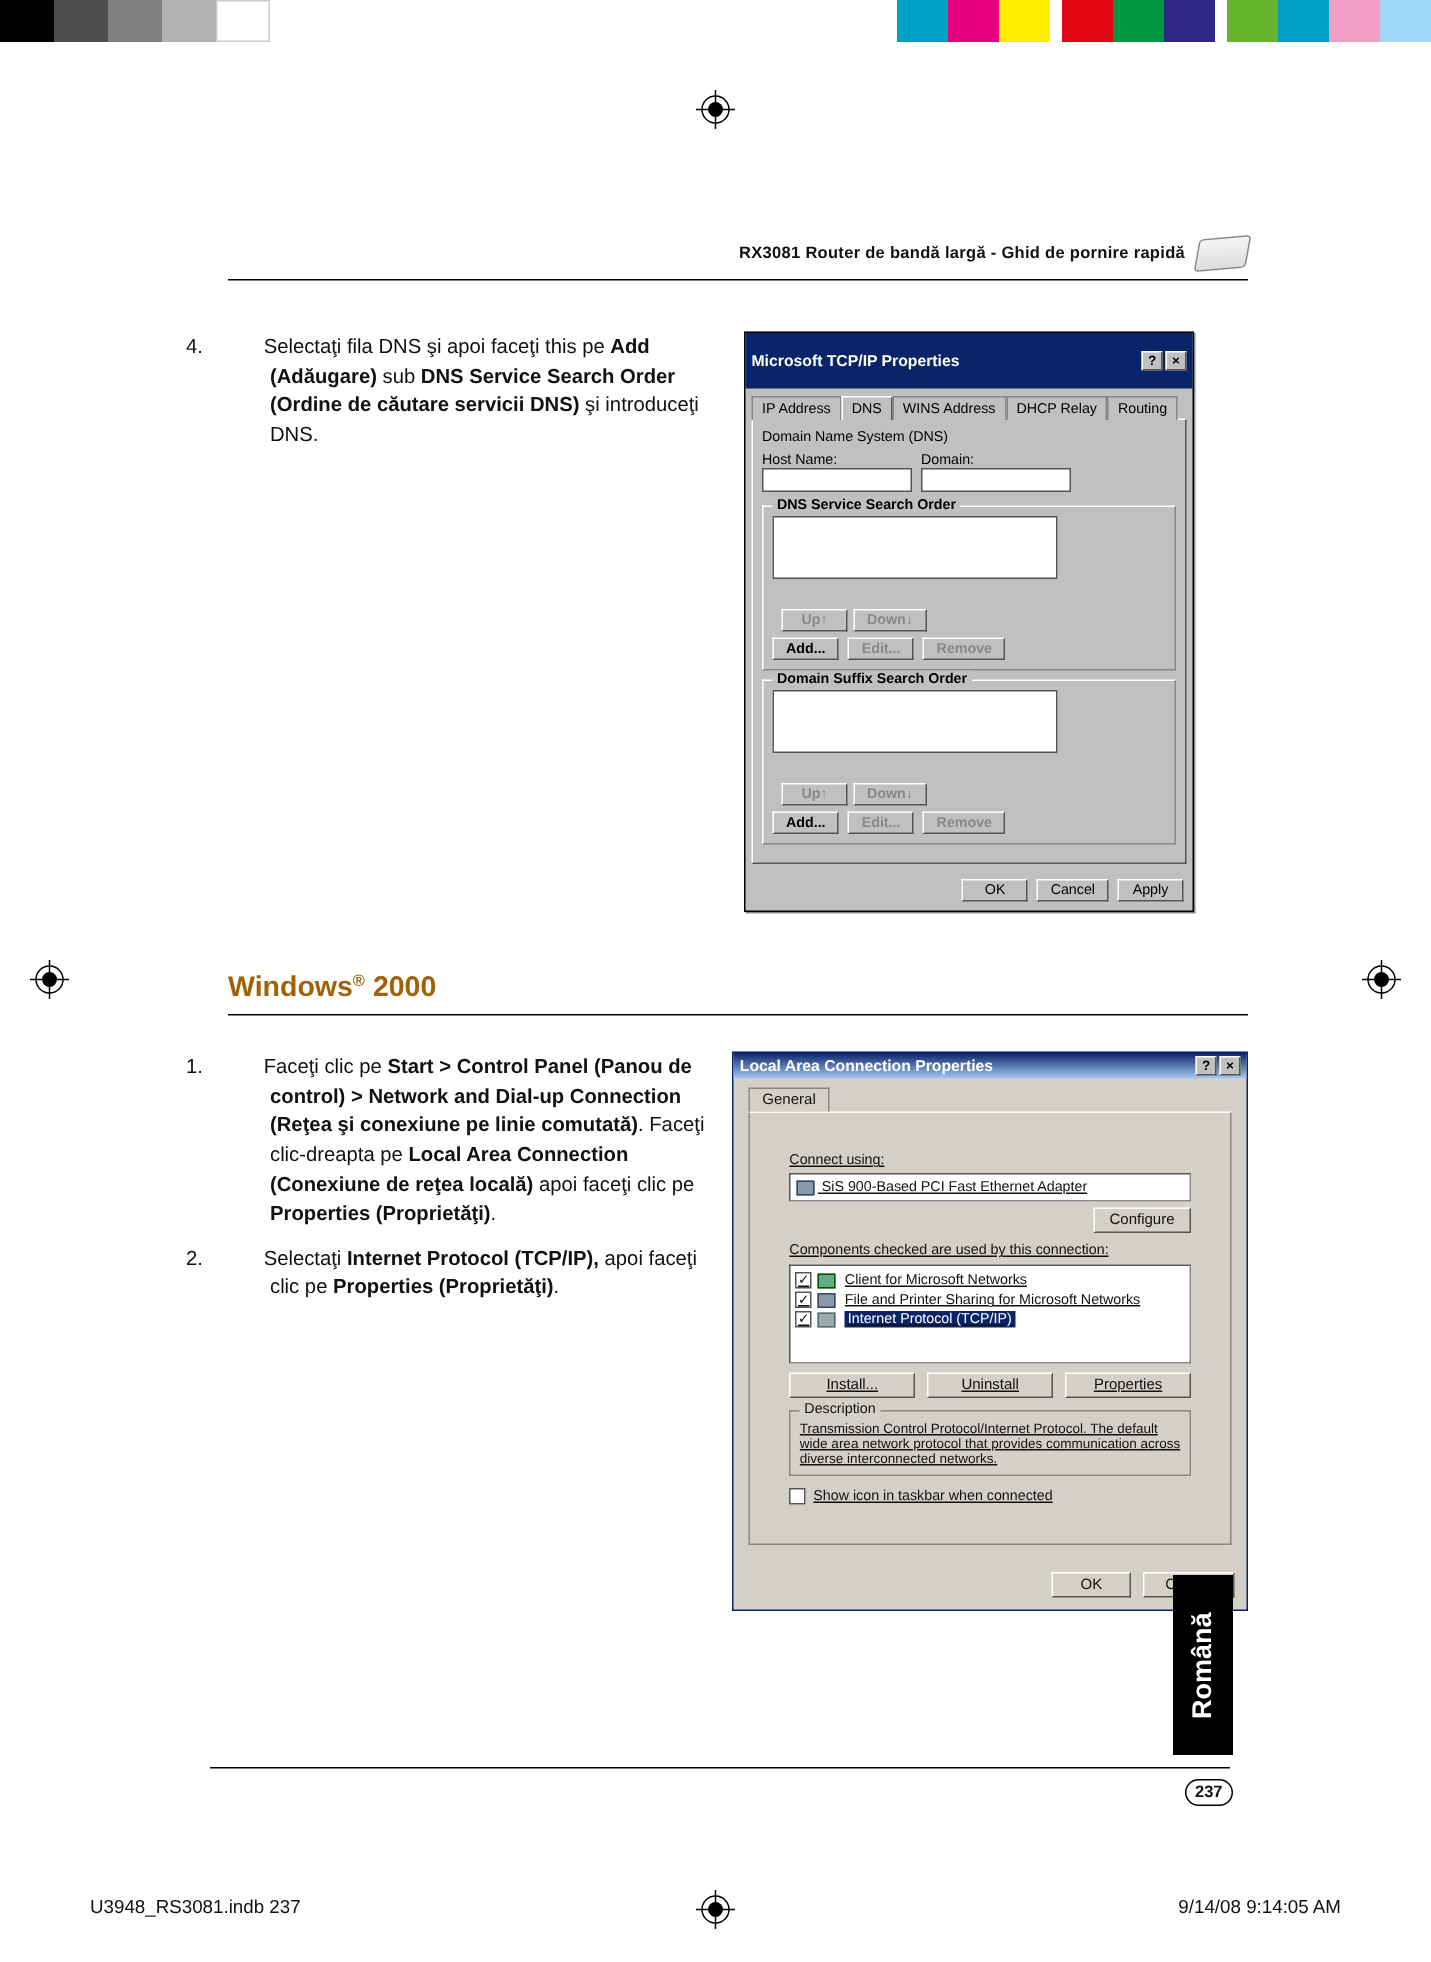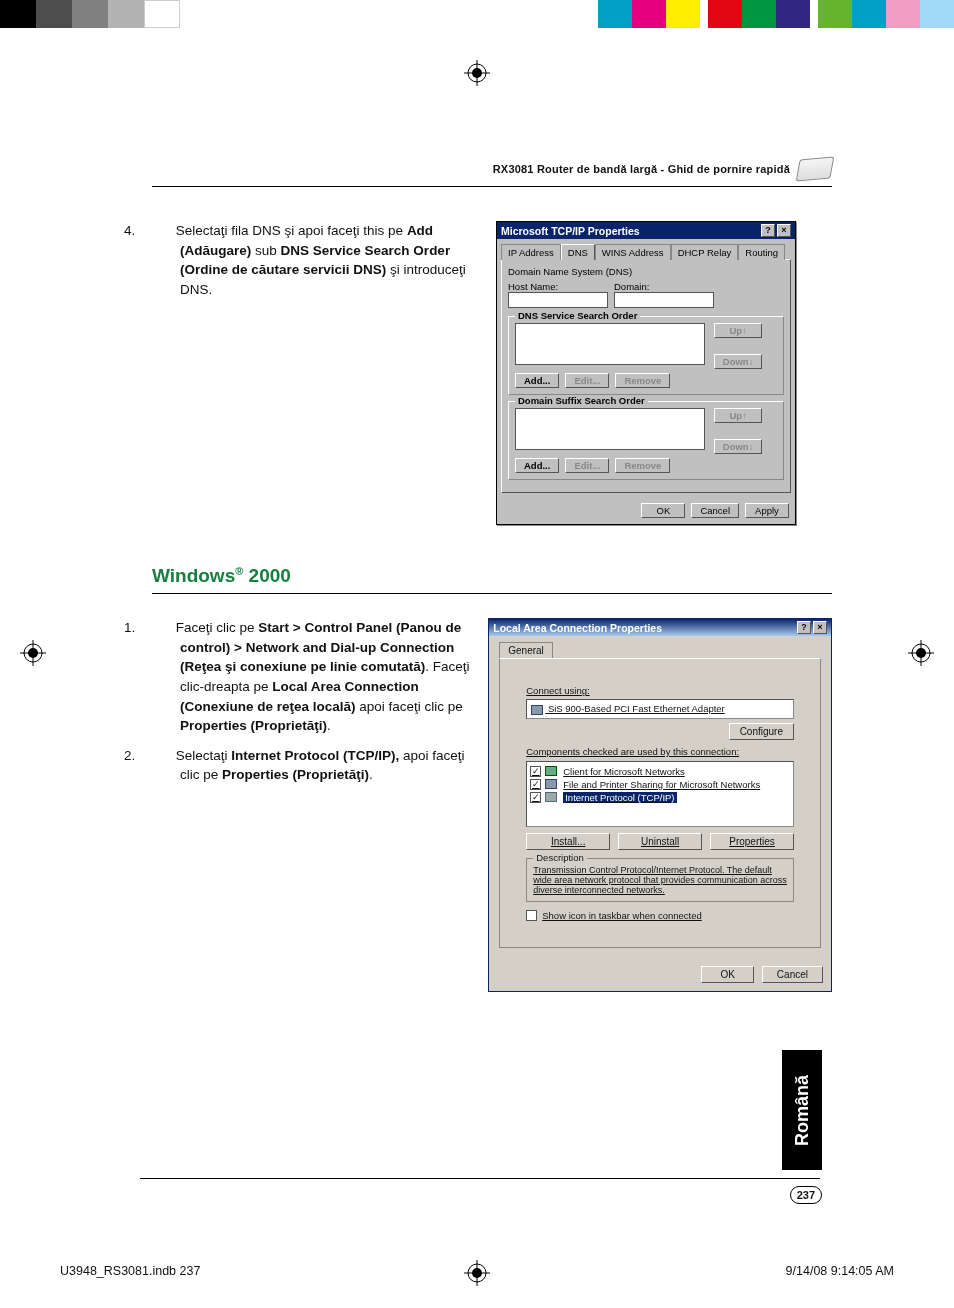--- a/index.html
+++ b/index.html
@@ -16,39 +16,39 @@
   .runhead-text { font-size: 11px; font-weight: bold; letter-spacing: 0.2px; margin-right: 8px; }
   .router-ico { width: 34px; height: 22px; border: 1px solid #888; transform: skewX(-15deg) rotate(-5deg); background: linear-gradient(#f5f5f5,#ddd); border-radius: 3px; }
   
   .row { display: flex; gap: 14px; margin-top: 34px; }
   .txtcol { width: 330px; font-size: 13.5px; line-height: 1.45; font-family: Arial, sans-serif; }
   .txtcol .num { display: inline-block; width: 20px; }
   .txtcol p { margin-left: 28px; text-indent: -28px; }
   .b { font-weight: bold; }
   
   .dlg { width: 300px; font-family: Tahoma, Arial, sans-serif; font-size: 10px; color: #000; background: #c0c0c0; border: 1px solid #000; box-shadow: 1px 1px 0 #888; }
-  .titlebar { background: linear-gradient(#0a246a,#0a246a); color: #fff; font-size: 10.5px; font-weight: bold; padding: 2px 4px; display: flex; justify-content: space-between; align-items: center; }
+  .titlebar { background: linear-gradient(#0a246a,#0a246a); color: #fff; font-size: 10.5px; font-weight: bold; padding: 12px 4px; display: flex; justify-content: space-between; align-items: center; }
   .tbtns { display: flex; gap: 2px; }
   .tbtn { width: 14px; height: 13px; background: #c0c0c0; border: 1px solid #fff; border-right-color:#555; border-bottom-color:#555; font-size: 9px; text-align: center; line-height: 11px; color:#000; }
   .tabs { display: flex; padding: 4px 4px 0 4px; gap: 0; font-size: 9.5px; }
   .tab { padding: 2px 6px; background: #c0c0c0; border: 1px solid #888; border-bottom: none; position: relative; top: 1px; }
   .tab.active { background: #c0c0c0; border-color:#fff #555 #c0c0c0 #fff; font-weight: normal; z-index: 2; }
   .tabpane { margin: 0 4px 4px 4px; border: 1px solid #fff; border-right-color:#555; border-bottom-color:#555; background:#c0c0c0; padding: 6px; }
   .grp { border: 1px solid #888; border-top-color:#fff; border-left-color:#fff; margin: 6px 0; padding: 6px; position: relative; font-weight: bold; }
   .grp-title { position: absolute; top: -7px; left: 6px; background:#c0c0c0; padding: 0 3px; font-size: 9.5px; }
   .lbl { font-size: 9.5px; }
   .field { background:#fff; border:1px solid #555; height: 16px; width: 100px; display:inline-block; }
   .listbox { background:#fff; border:1px solid #555; height: 42px; width: 190px; display:inline-block; vertical-align: top; }
-  .btncol { display:inline-flex; flex-direction:column; gap:16px; margin-left:6px; vertical-align: top; }
+  .btncol { display:inline-flex; flex-direction:row; gap:4px; margin-left:6px; vertical-align: top; margin-top: 20px; }
   .wbtn { background:#c0c0c0; border:1px solid #fff; border-right-color:#555; border-bottom-color:#555; font-size:9.5px; padding:1px 8px; min-width:44px; text-align:center; }
   .wbtn.dis { color:#888; }
   .dlg-row { display:flex; gap:6px; margin-top:4px; }
   .dlg-footer { display:flex; justify-content:flex-end; gap:6px; padding:6px; }
   
-  .h2 { font-size: 19px; font-weight: bold; color:#15803d; border-bottom: 1.4px solid #000; padding-bottom: 6px; margin-top: 40px; }
+  .h2 { font-size: 19px; font-weight: bold; color:#a16207; border-bottom: 1.4px solid #000; padding-bottom: 6px; margin-top: 40px; }
   .h2 sup { font-size: 11px; }
   
   .dlg2 { width: 352px; font-family: Tahoma, Arial, sans-serif; font-size: 10px; background:#d4d0c8; border:1px solid #0a246a; }
   .titlebar2 { background: linear-gradient(#0a246a,#a6caf0); color:#fff; font-size:10.5px; font-weight:bold; padding:2px 4px; display:flex; justify-content:space-between; align-items:center; }
   .pane2 { padding: 6px 10px 10px 10px; }
   .tab2row { display:flex; }
   .tab2 { padding:2px 8px; border:1px solid #888; border-bottom:none; background:#d4d0c8; font-size:10px; }
   .sunken { background:#fff; border:1px solid #888; border-top-color:#555; border-left-color:#555; padding:3px 4px; font-size:9.5px; }
   .complist { background:#fff; border:1px solid #888; border-top-color:#555; border-left-color:#555; height:66px; margin-top:4px; padding:3px; font-size:9.5px; }
   .complist .item { display:flex; align-items:center; gap:4px; padding:1px 0; }

